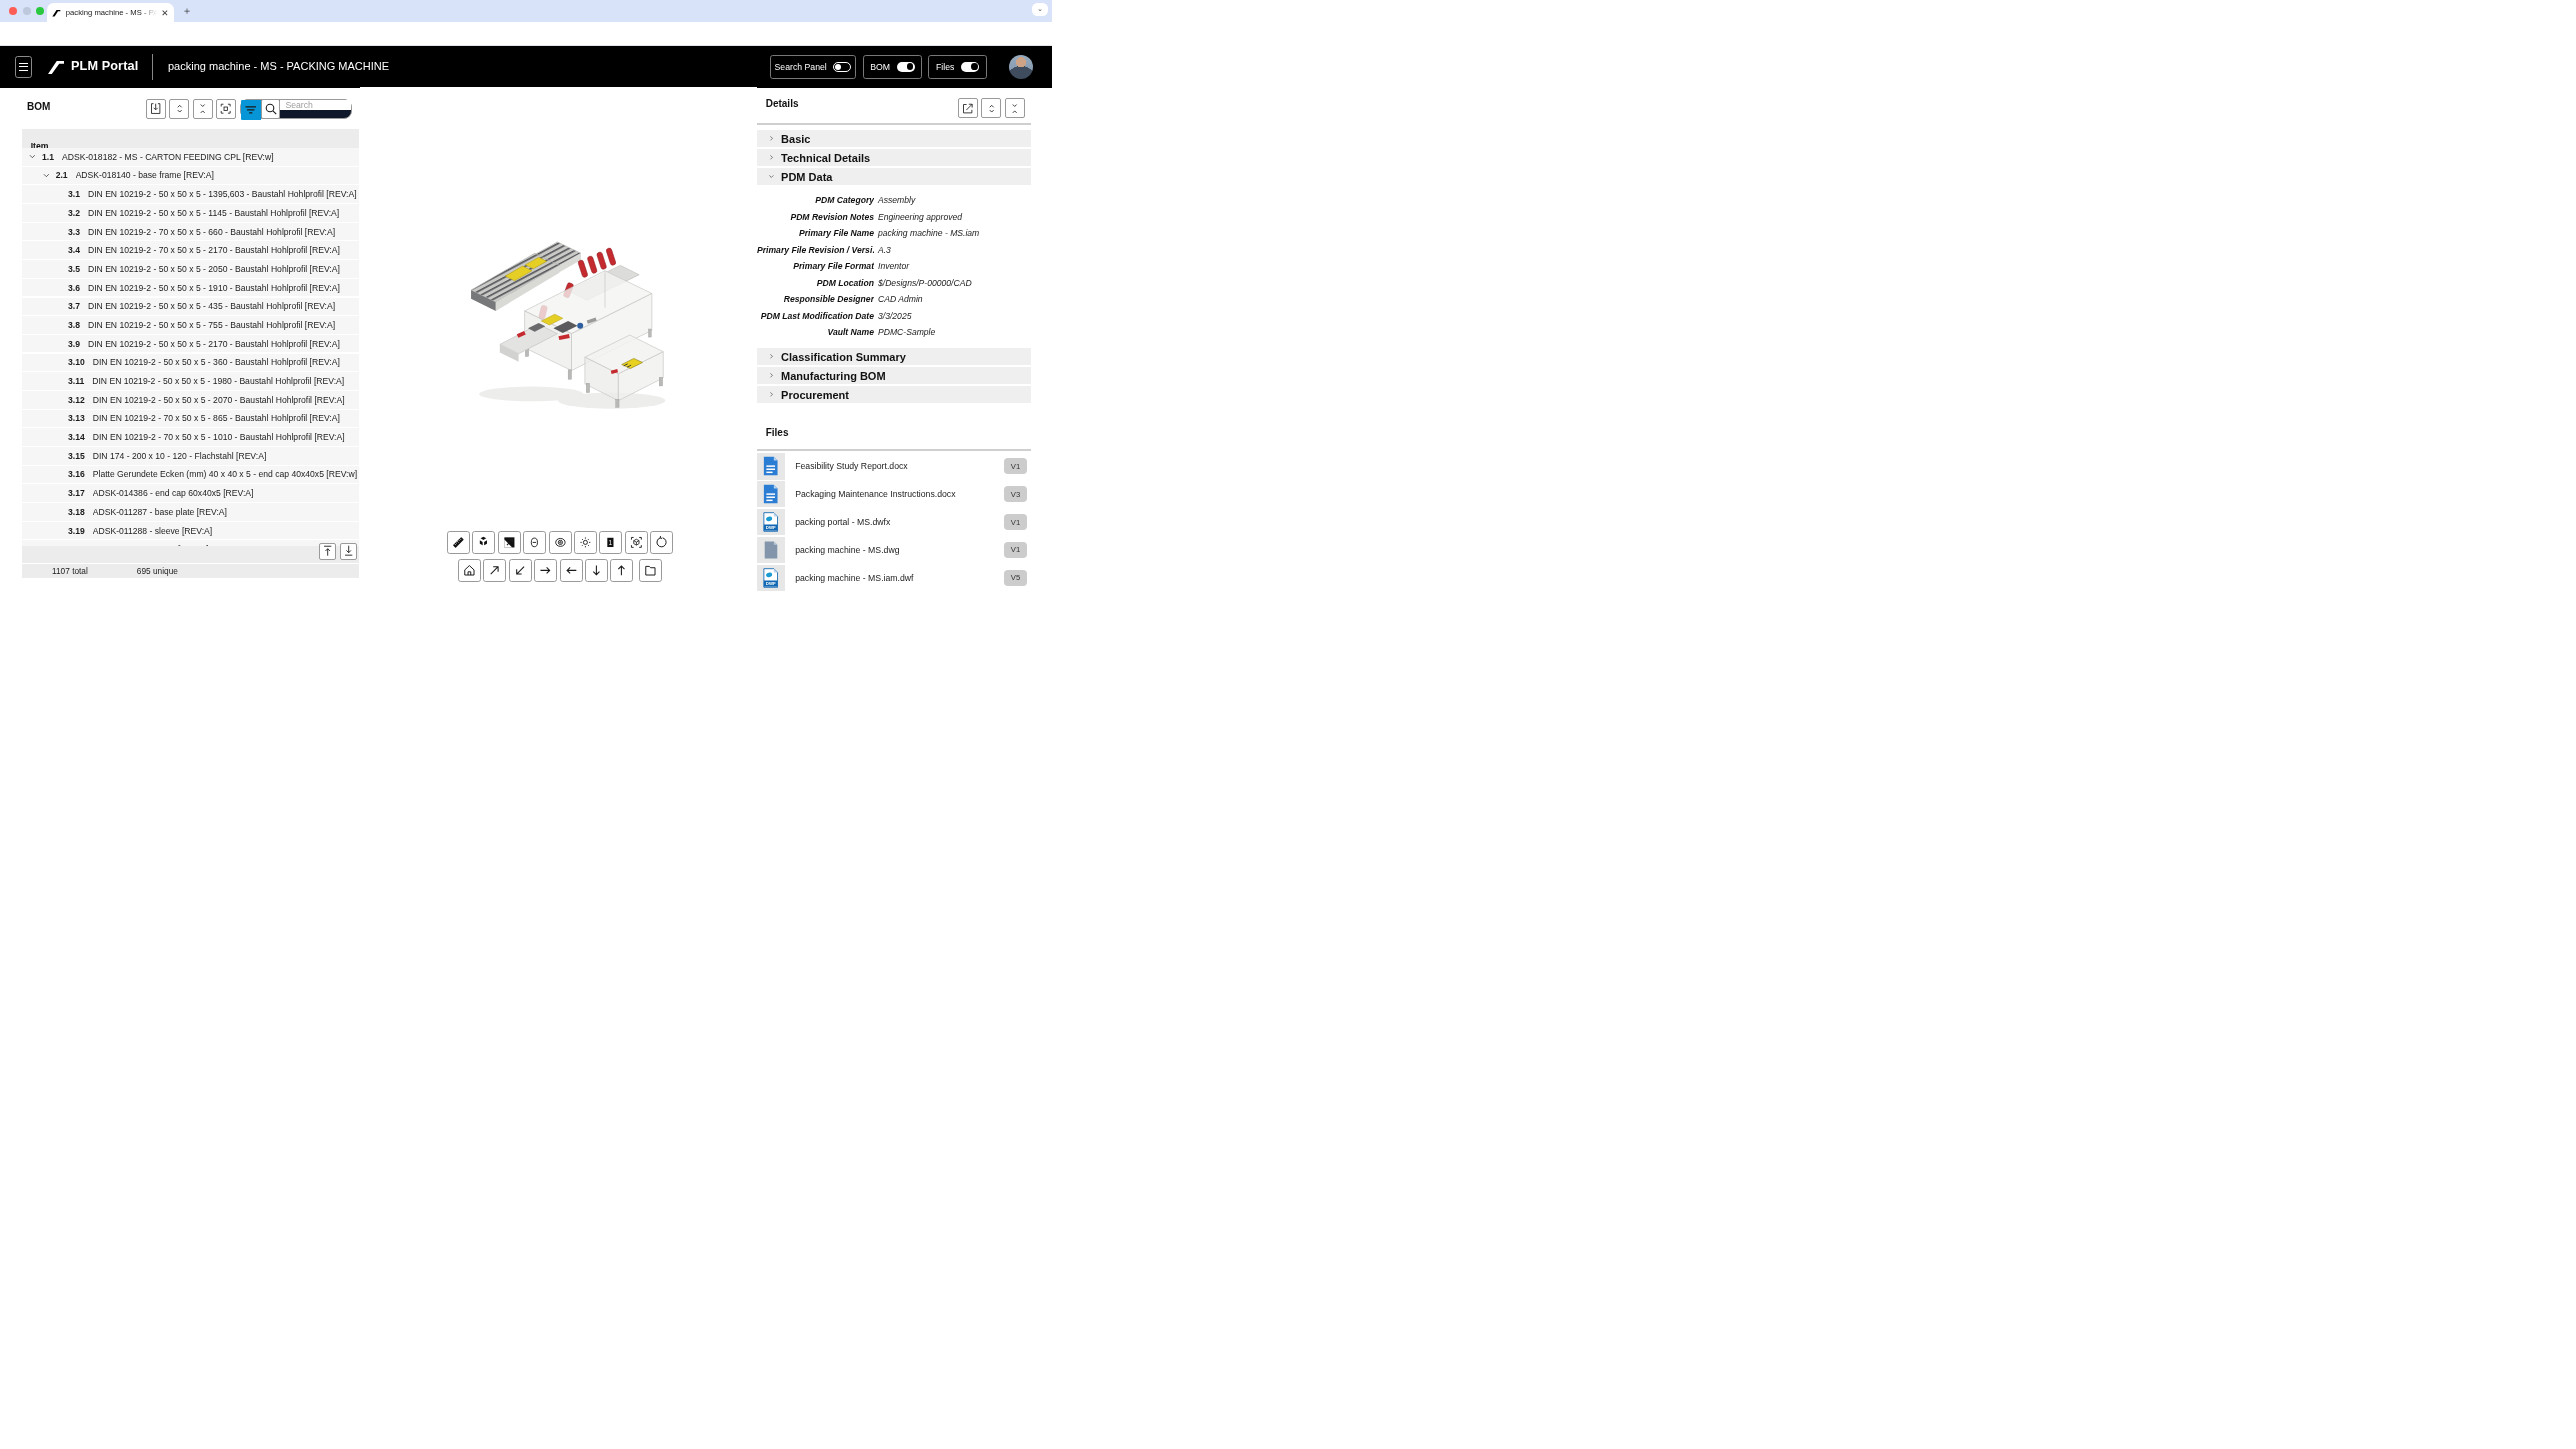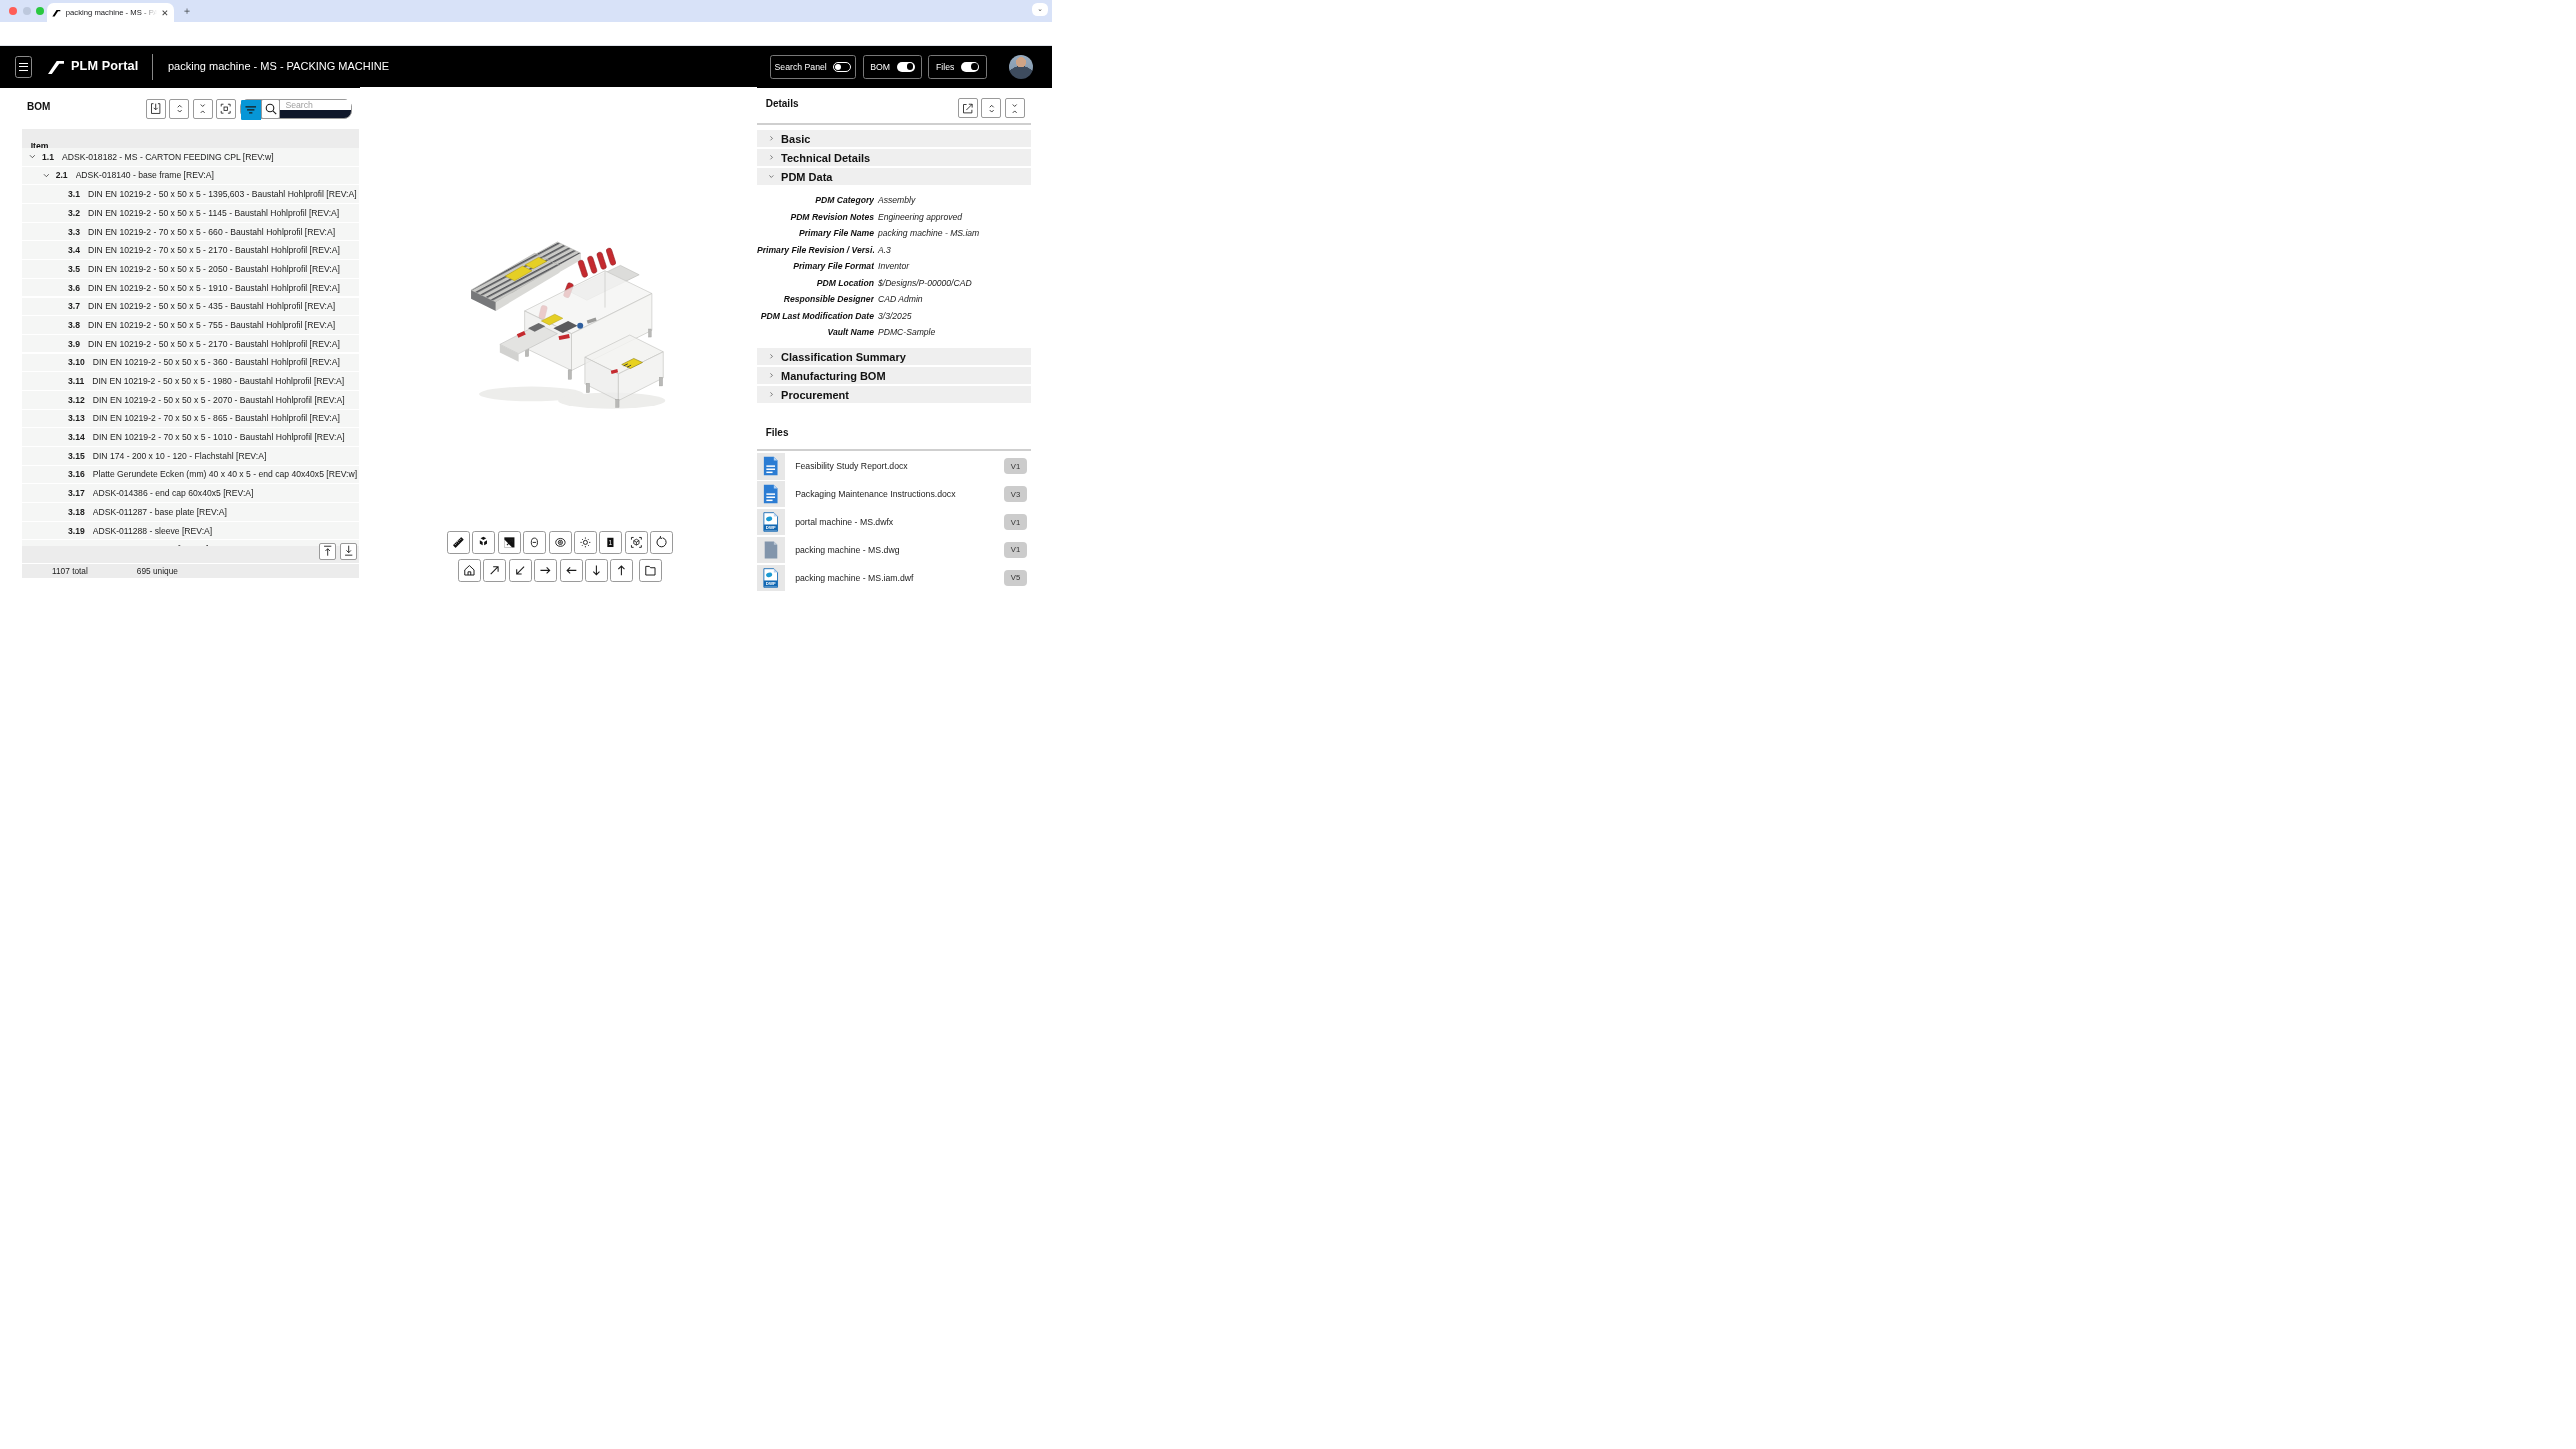--- a/index.html
+++ b/index.html
@@ -674,21 +674,21 @@
           <span class="file-iconcell">
             <svg width="17.4" height="20" viewBox="0 0 28 32">
               <path d="M3 1h16l6 6v24H3Z" fill="#fff" stroke="#1268b3" stroke-width="1.4"></path>
               <path d="M19 1l6 6h-6Z" fill="#b7d4f3"></path>
               <ellipse cx="11.5" cy="11" rx="5" ry="3.6" fill="#1b9ad2" transform="rotate(-18 11.5 11)"></ellipse>
               <rect x="3" y="20" width="22" height="10" fill="#1268b3"></rect>
               <text x="14" y="27.5" font-size="7" font-weight="bold" fill="#fff" text-anchor="middle" font-family="Liberation Sans,sans-serif">DWF</text>
             </svg>
           </span>
           <div class="file-body">
-            <span class="file-name">portal machine - MS.dwfx</span>
+            <span class="file-name">packing portal - MS.dwfx</span>
             <span class="file-badge">V1</span>
           </div>
         </div>
         <div class="file-row">
           <span class="file-iconcell">
             <svg width="16" height="20" viewBox="0 0 28 32">
               <path d="M3 1h16l6 6v24H3Z" fill="#8295ab"></path>
               <path d="M19 1l6 6h-6Z" fill="#bcc8d5"></path>
             </svg>
           </span>

